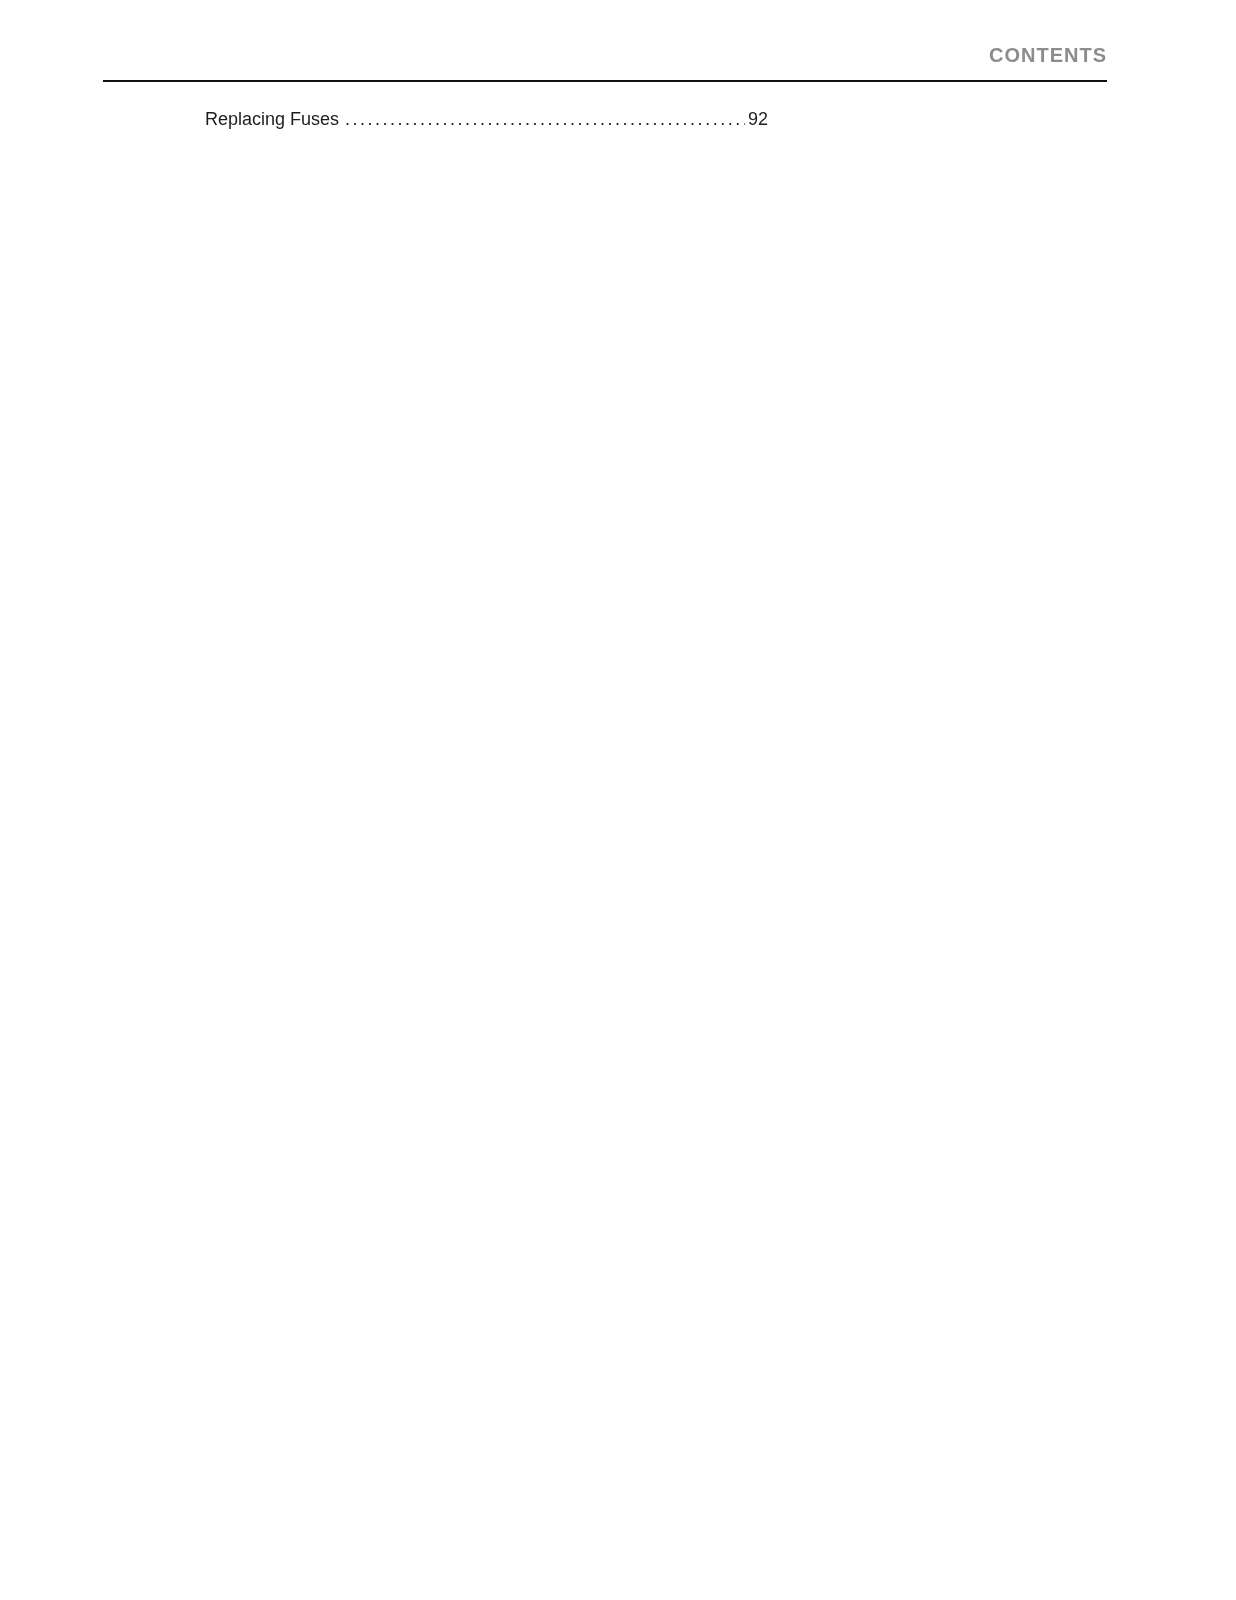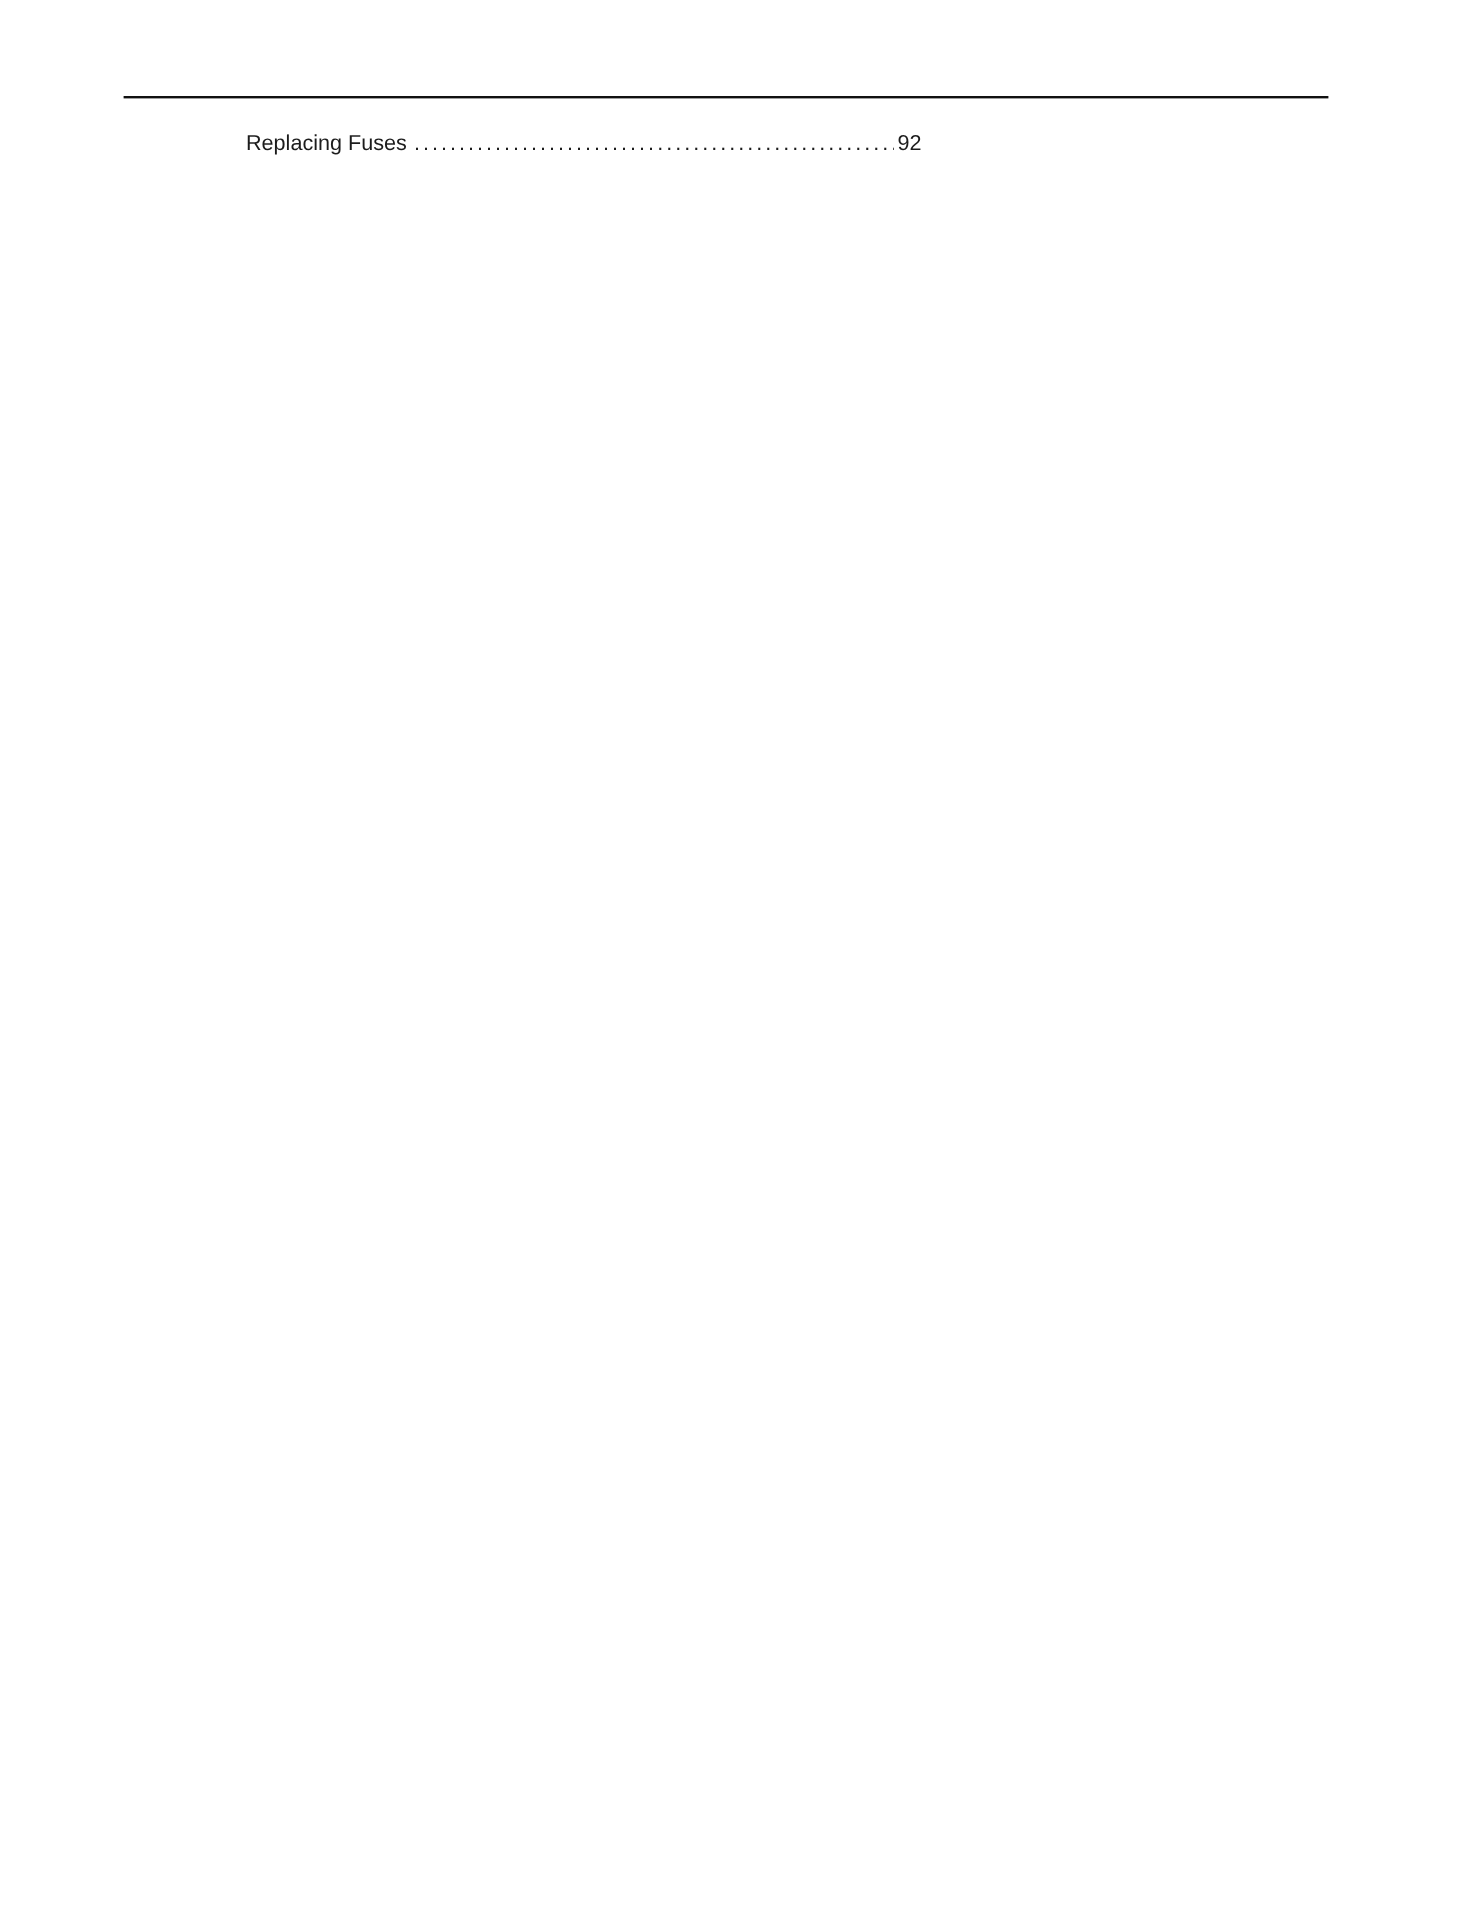--- a/index.html
+++ b/index.html
@@ -66,20 +66,21 @@
     font-size: 18px;
     line-height: 26px;
     padding-left: 48px;
   }
 </style>
 </head>
 <body>
 
 <div class="page">
 
+  <div class="running-header">CONTENTS</div>
   <div class="header-rule"></div>
 
   <div class="toc">
 
     <div class="toc-row lvl2">
       <span class="label">Replacing Fuses</span>
       <span class="leader"></span>
       <span class="page">92</span>
     </div>
 

